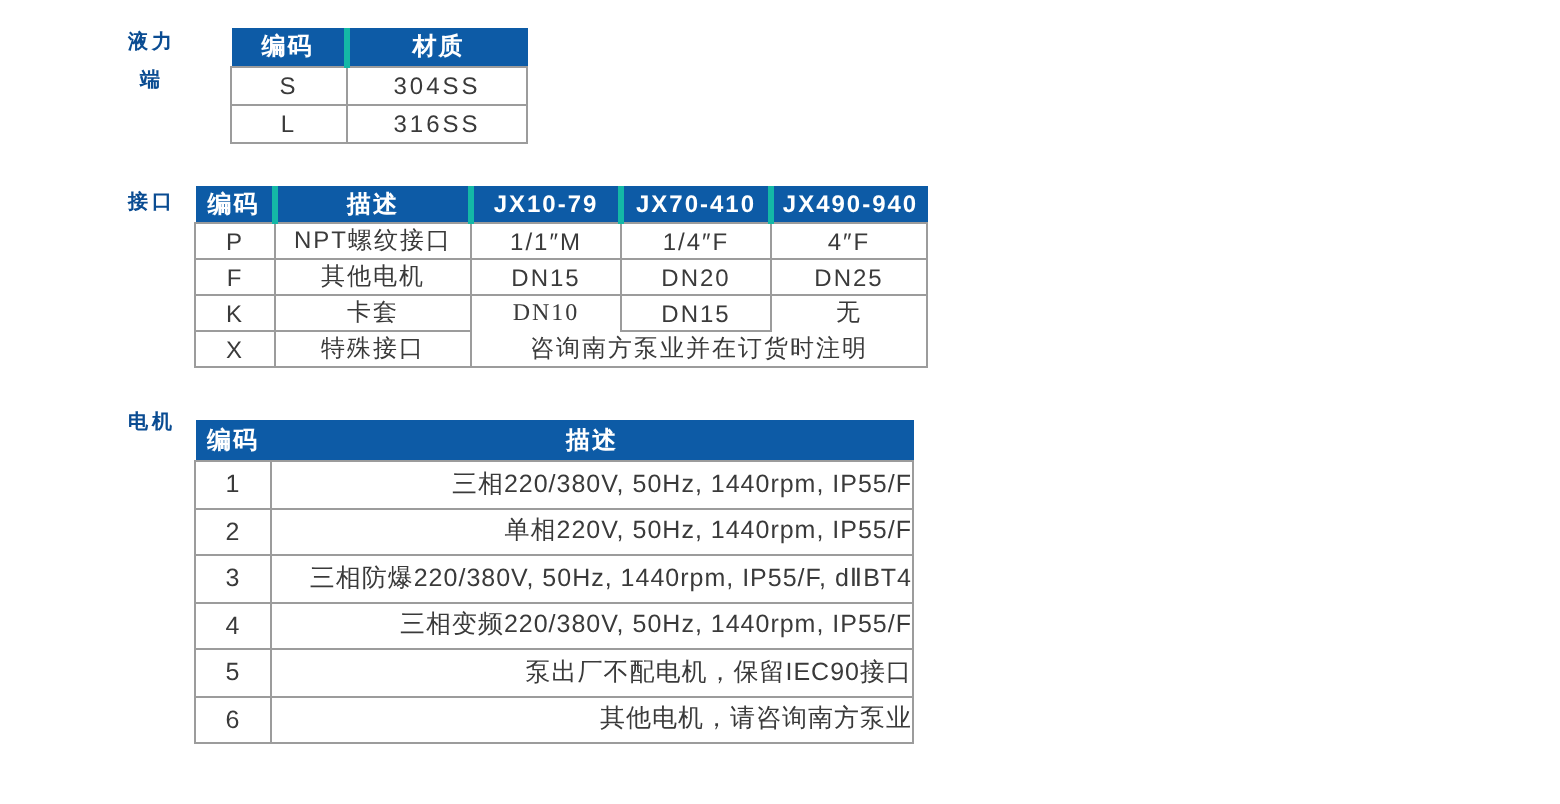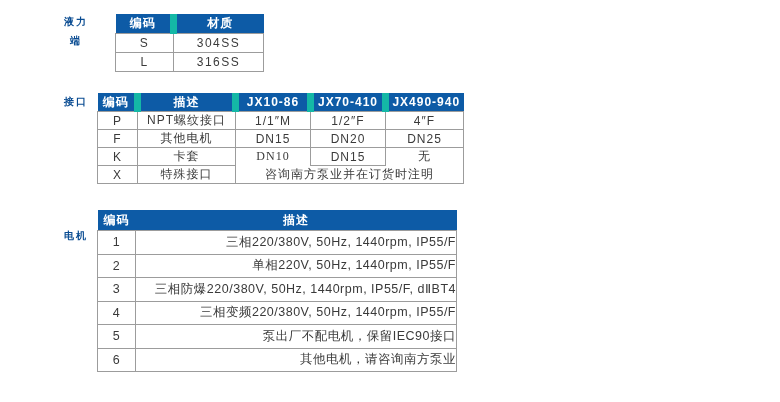--- a/index.html
+++ b/index.html
@@ -16,37 +16,37 @@
     width: 42px;
     font-size: 10px;
     font-weight: bold;
     color: #0a4c92;
     text-align: center;
     letter-spacing: 2px;
     line-height: 19px;
   }
   .lbl-hyd { top: 12px; }
   .lbl-int { top: 92px; }
-  .lbl-mot { top: 226px; }
+  .lbl-mot { top: 202px; }
 
   table {
     position: absolute;
     border-collapse: collapse;
     table-layout: fixed;
     border-radius: 23px;
   }
   th {
     background: #0d5ba6;
     color: #ffffff;
     font-size: 12px;
     font-weight: bold;
     letter-spacing: 1px;
     text-align: center;
     border: none;
-    border-left: 7px solid #14b8a6;
+    border-left: 3px solid #14b8a6;
     padding: 0;
   }
   th:first-child { border-left: none; }
   td {
     border: 1px solid #9c9c9c;
     font-size: 12px;
     letter-spacing: 1px;
     text-align: center;
     padding: 0;
     background: #ffffff;
@@ -116,29 +116,29 @@
       <col class="c0">
       <col class="c1">
       <col class="c2">
       <col class="c3">
       <col class="c4">
     </colgroup>
   <tbody>
       <tr>
     <th>编码</th>
     <th>描述</th>
-    <th>JX10-86</th>
+    <th>JX10-79</th>
     <th>JX70-410</th>
     <th>JX490-940</th>
   </tr>
   <tr>
     <td>P</td>
     <td>NPT螺纹接口</td>
     <td>1/1″M</td>
-    <td>1/2″F</td>
+    <td>1/4″F</td>
     <td>4″F</td>
   </tr>
   <tr>
     <td>F</td>
     <td>其他电机</td>
     <td>DN15</td>
     <td>DN20</td>
     <td>DN25</td>
   </tr>
   <tr>

